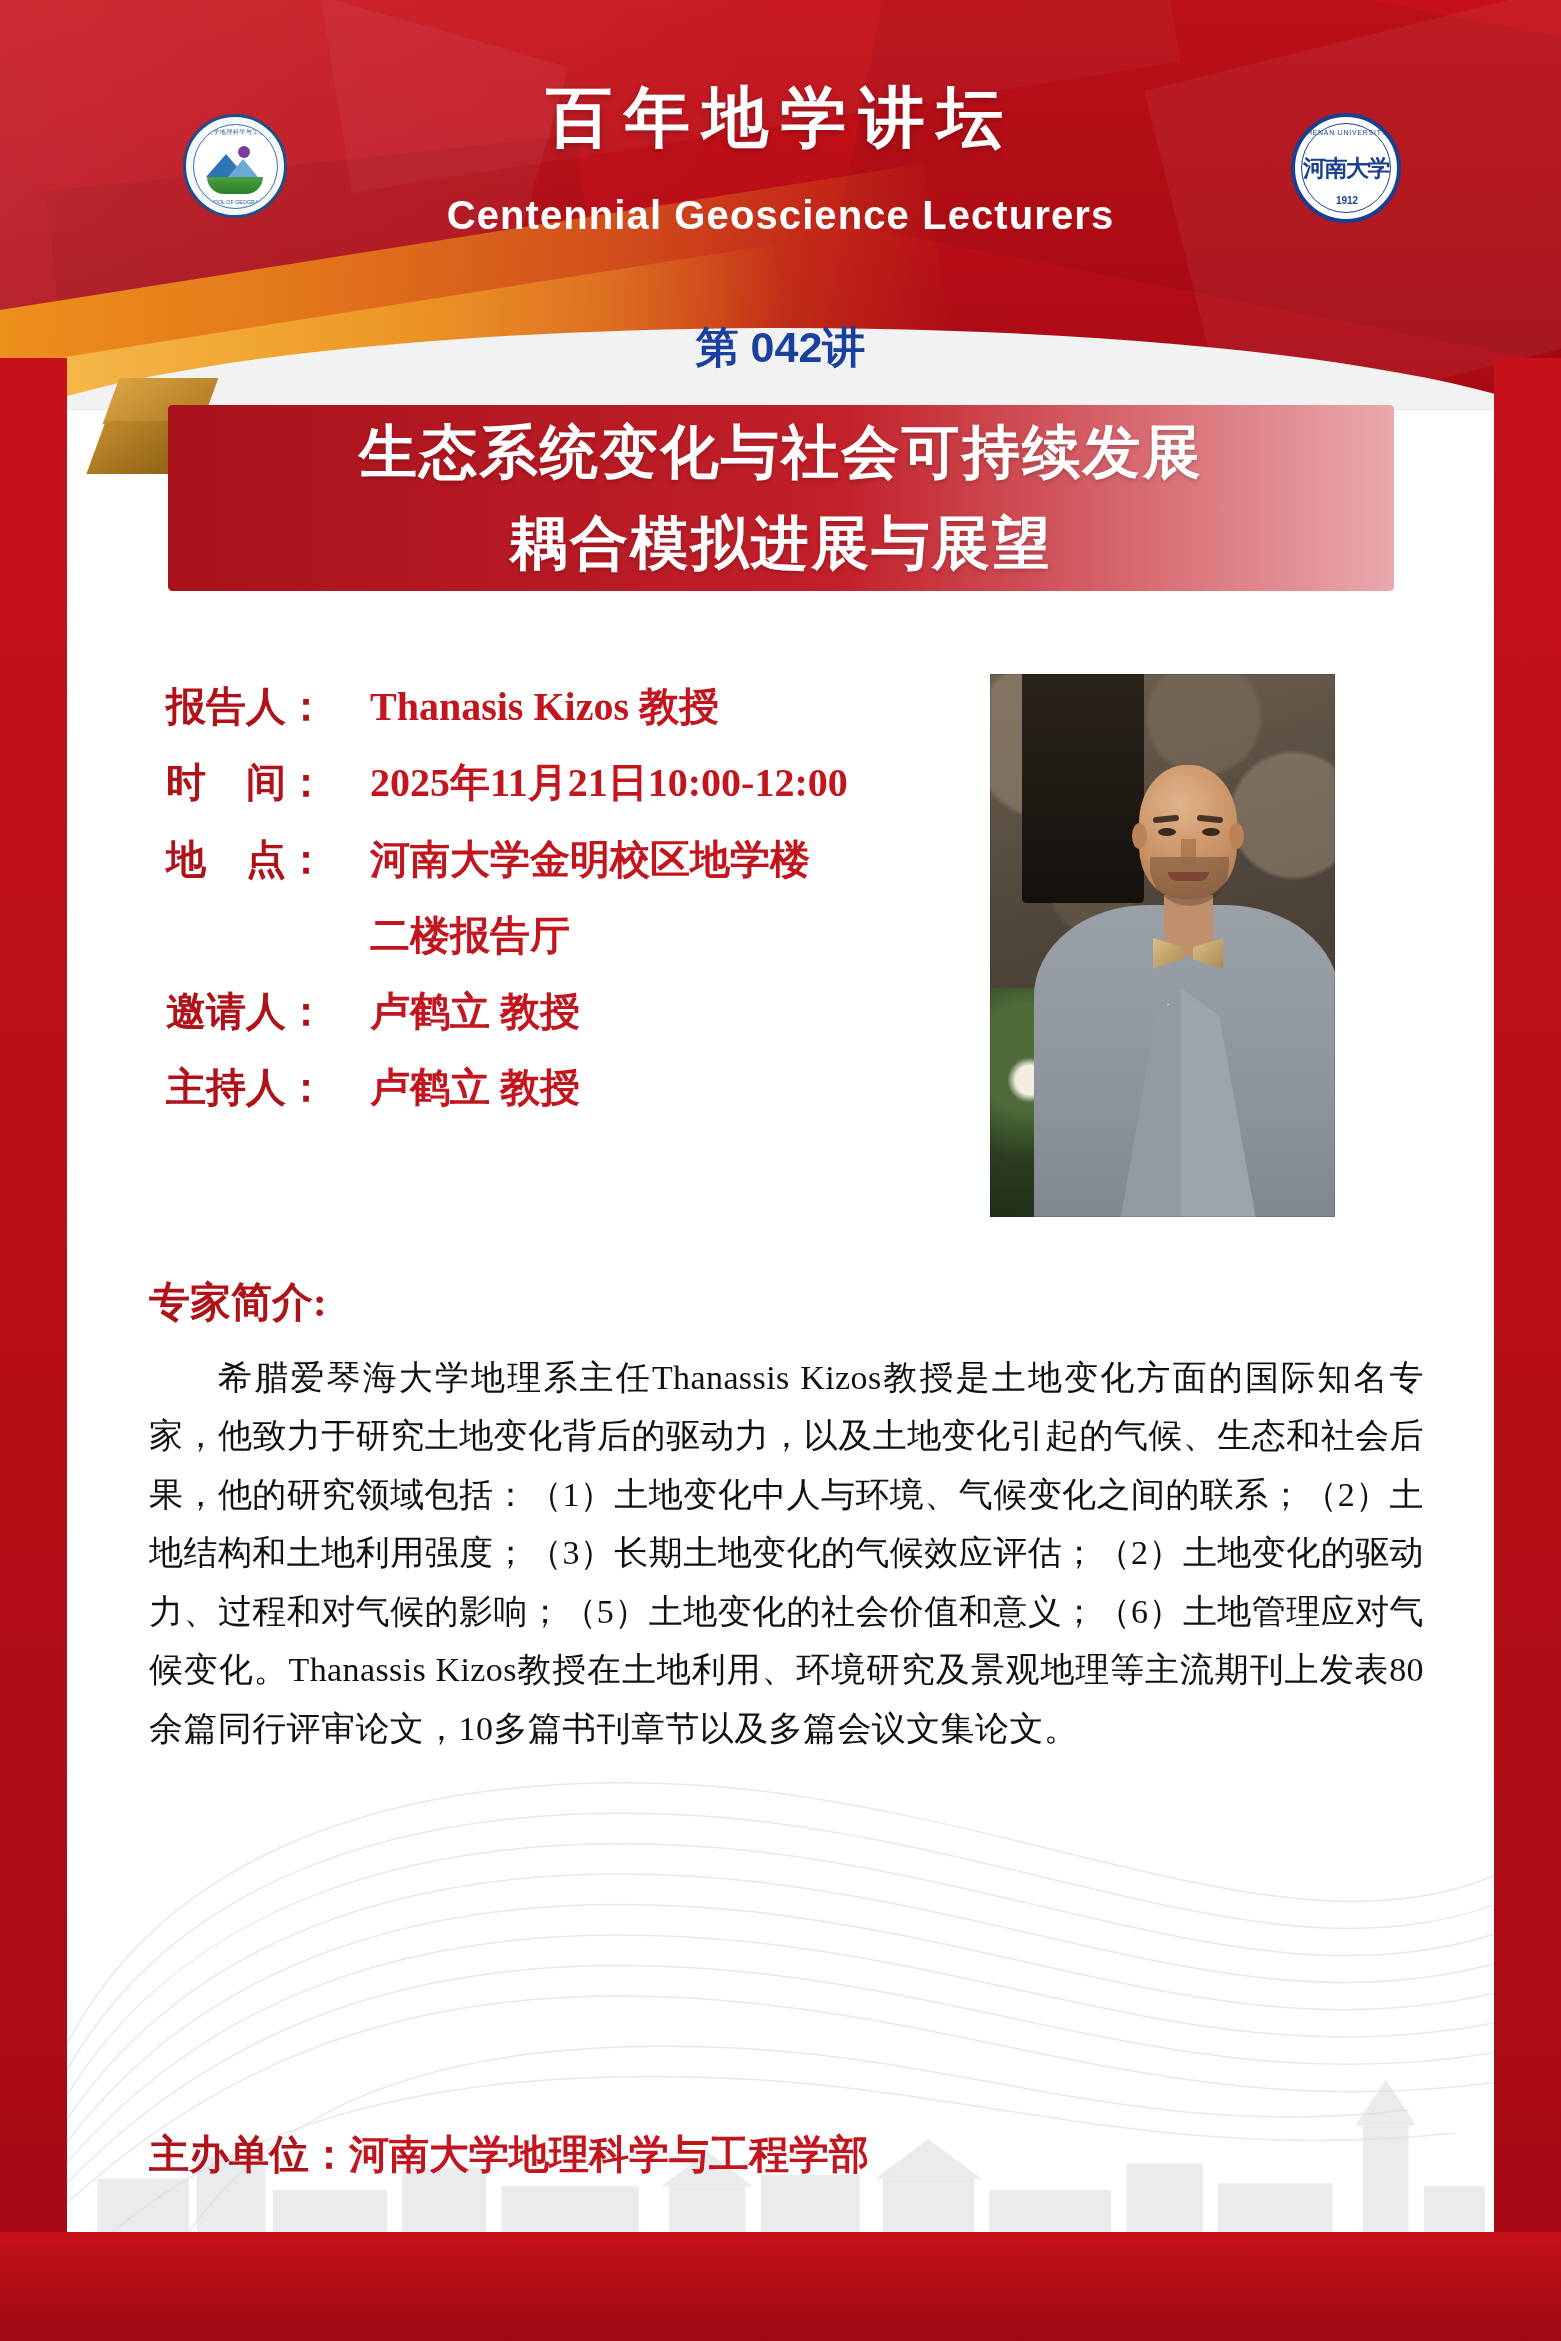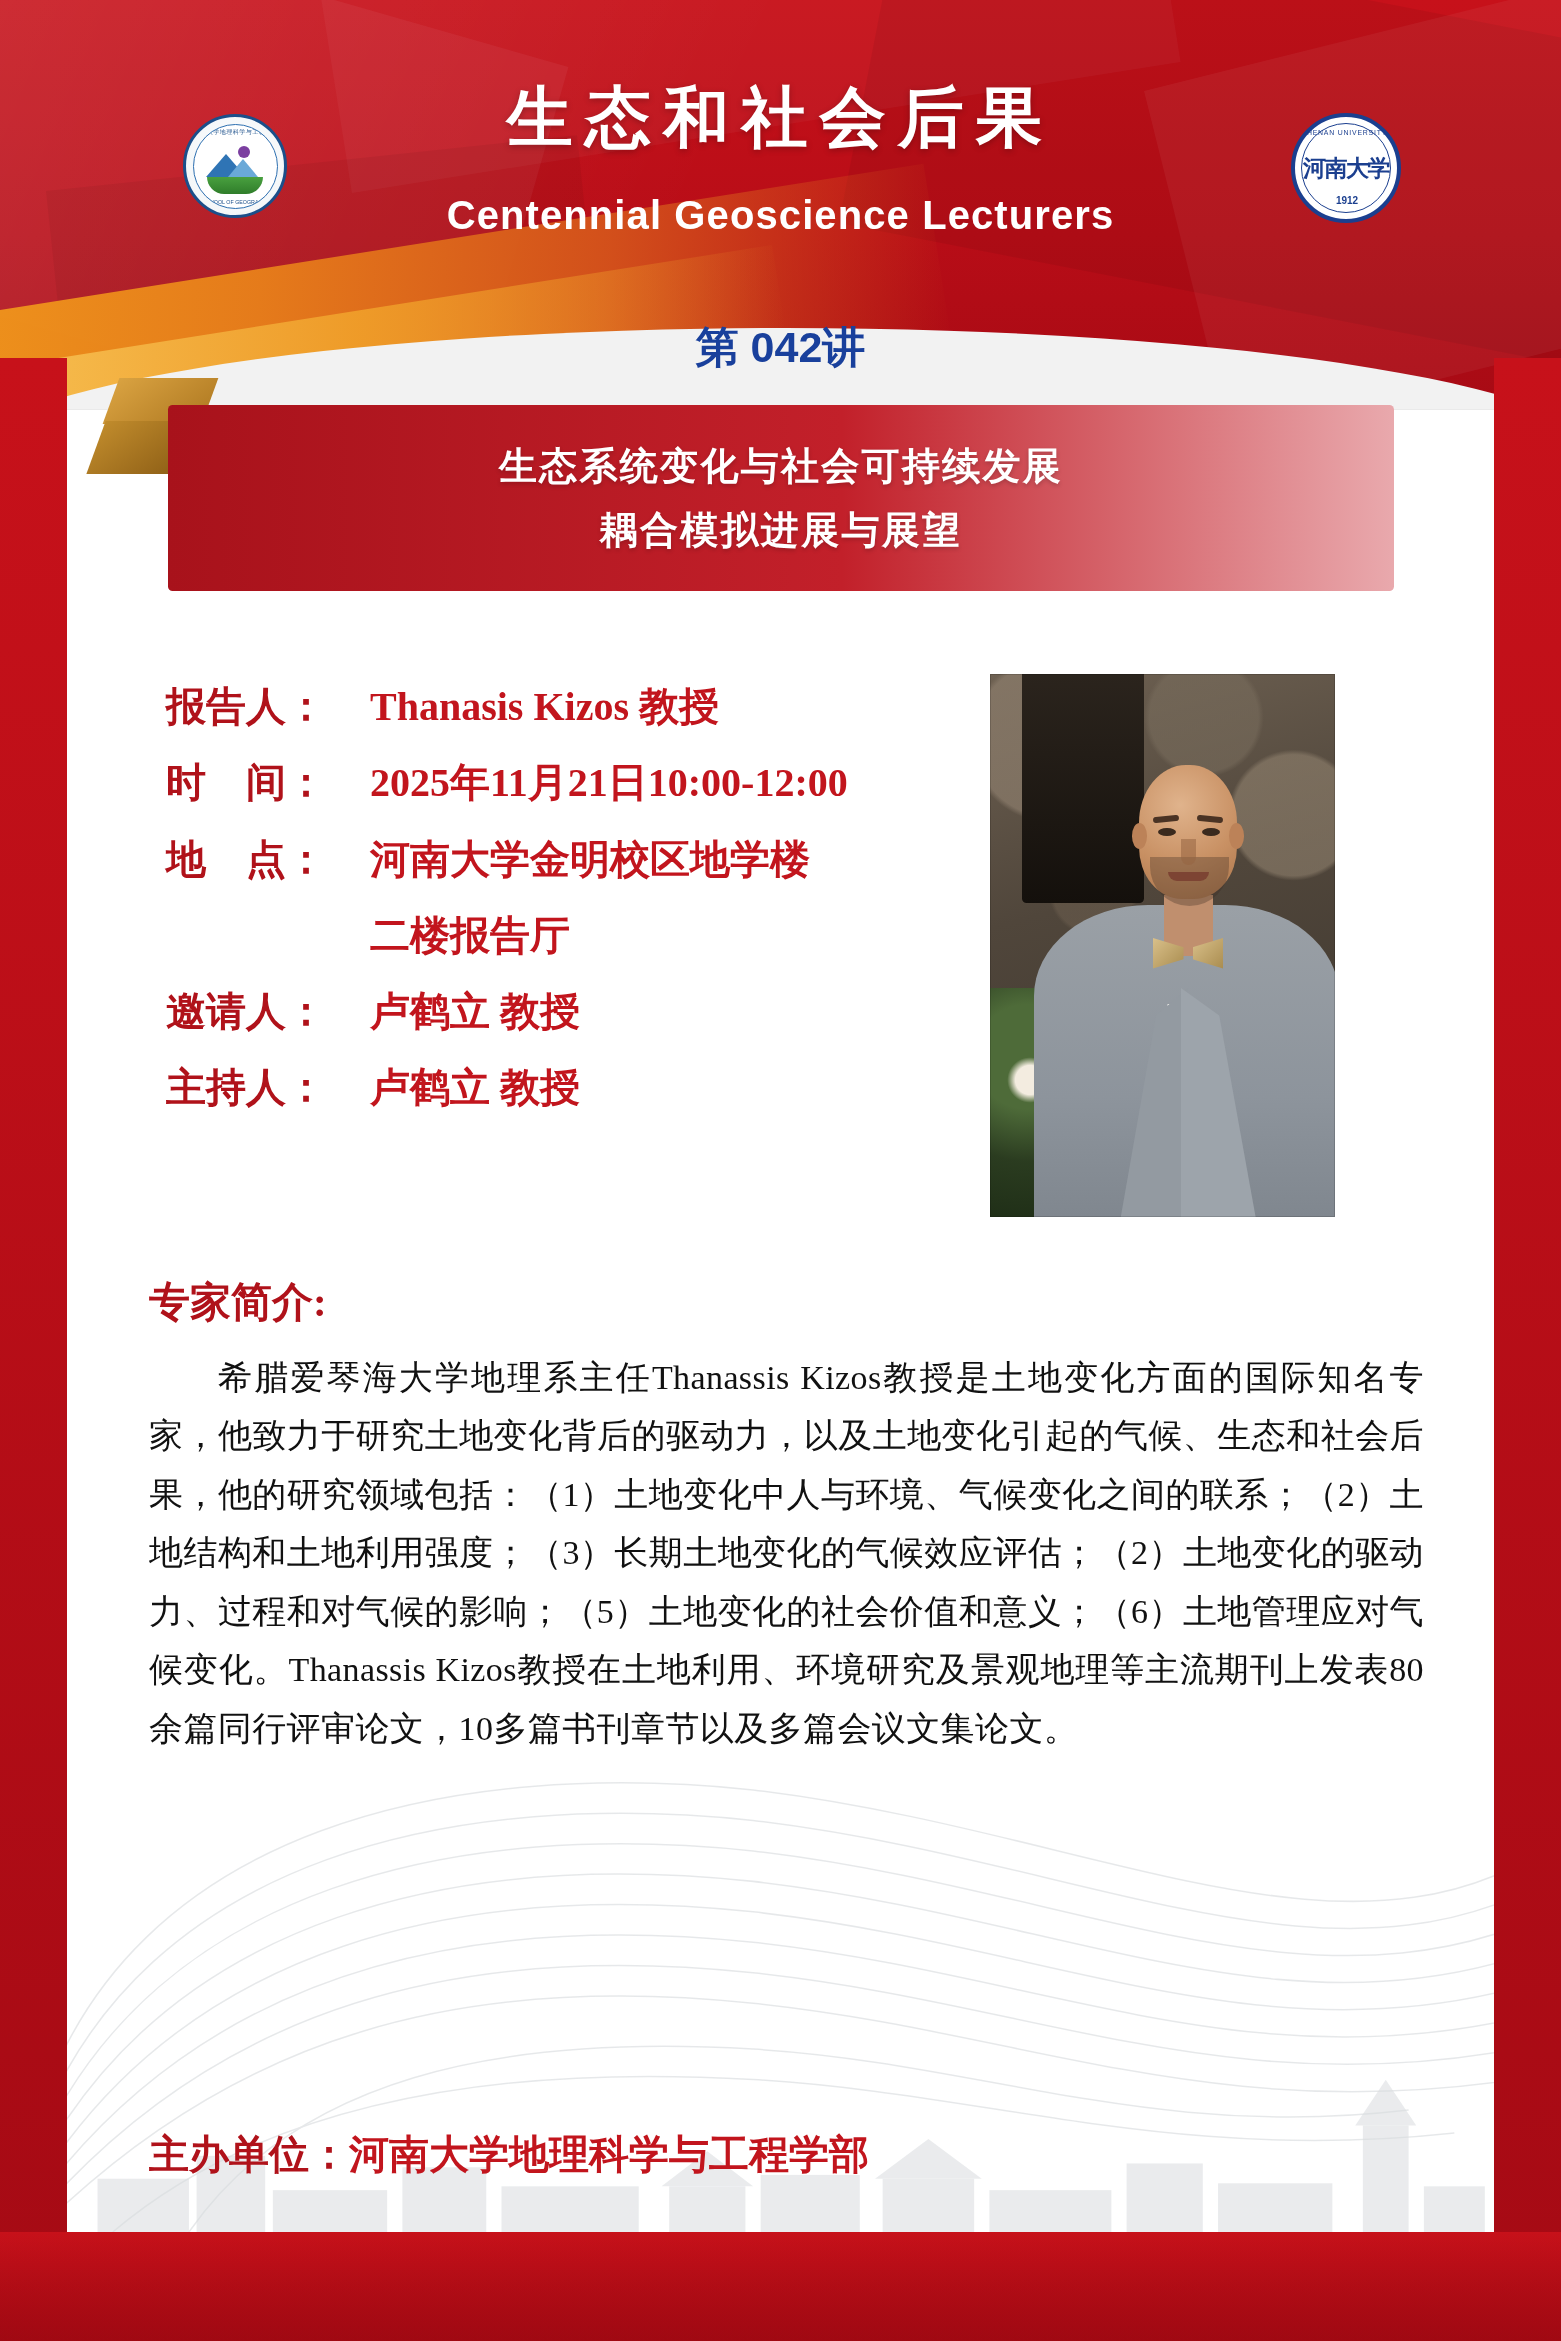--- a/index.html
+++ b/index.html
@@ -238,21 +238,21 @@
     transform: skewX(-20deg);
   }
   .banner-text {
     position: absolute;
     left: 84px; top: 27.4px;
     width: 1226px; height: 186px;
     display: flex; flex-direction: column; align-items: center; justify-content: center;
     gap: 13.7px;
   }
   .banner-line {
-    font-size: 38px;
+    font-size: 58px;
     font-weight: 700;
     color: #ffffff;
     letter-spacing: 2.3px;
     font-family: "Liberation Serif", "DejaVu Serif", serif;
     text-shadow: 0 1.5px 4.6px rgba(0,0,0,0.2);
     white-space: nowrap;
   }
 
   
   .info {
@@ -422,21 +422,21 @@
     <div class="hdr-facet f2"></div>
     <div class="hdr-facet f3"></div>
     <div class="hdr-facet f4"></div>
     <div class="hdr-facet f5"></div>
     <div class="gold-sweep"></div>
     <div class="gold-sweep2"></div>
     <div class="header-curve"></div>
   </div>
 
   <div class="title-block">
-    <div class="title-cn">生态和社会后果</div>
+    <div class="title-cn">百年地学讲坛</div>
     <div class="title-en">Centennial Geoscience Lecturers</div>
   </div>
 
   <div class="logo logo-left">
     <div class="inner">
       <div class="arc-text">河南大学地理科学与工程学部</div>
       <div class="sun"></div>
       <div class="mountain"></div>
       <div class="mountain2"></div>
       <div class="leaf"></div>

